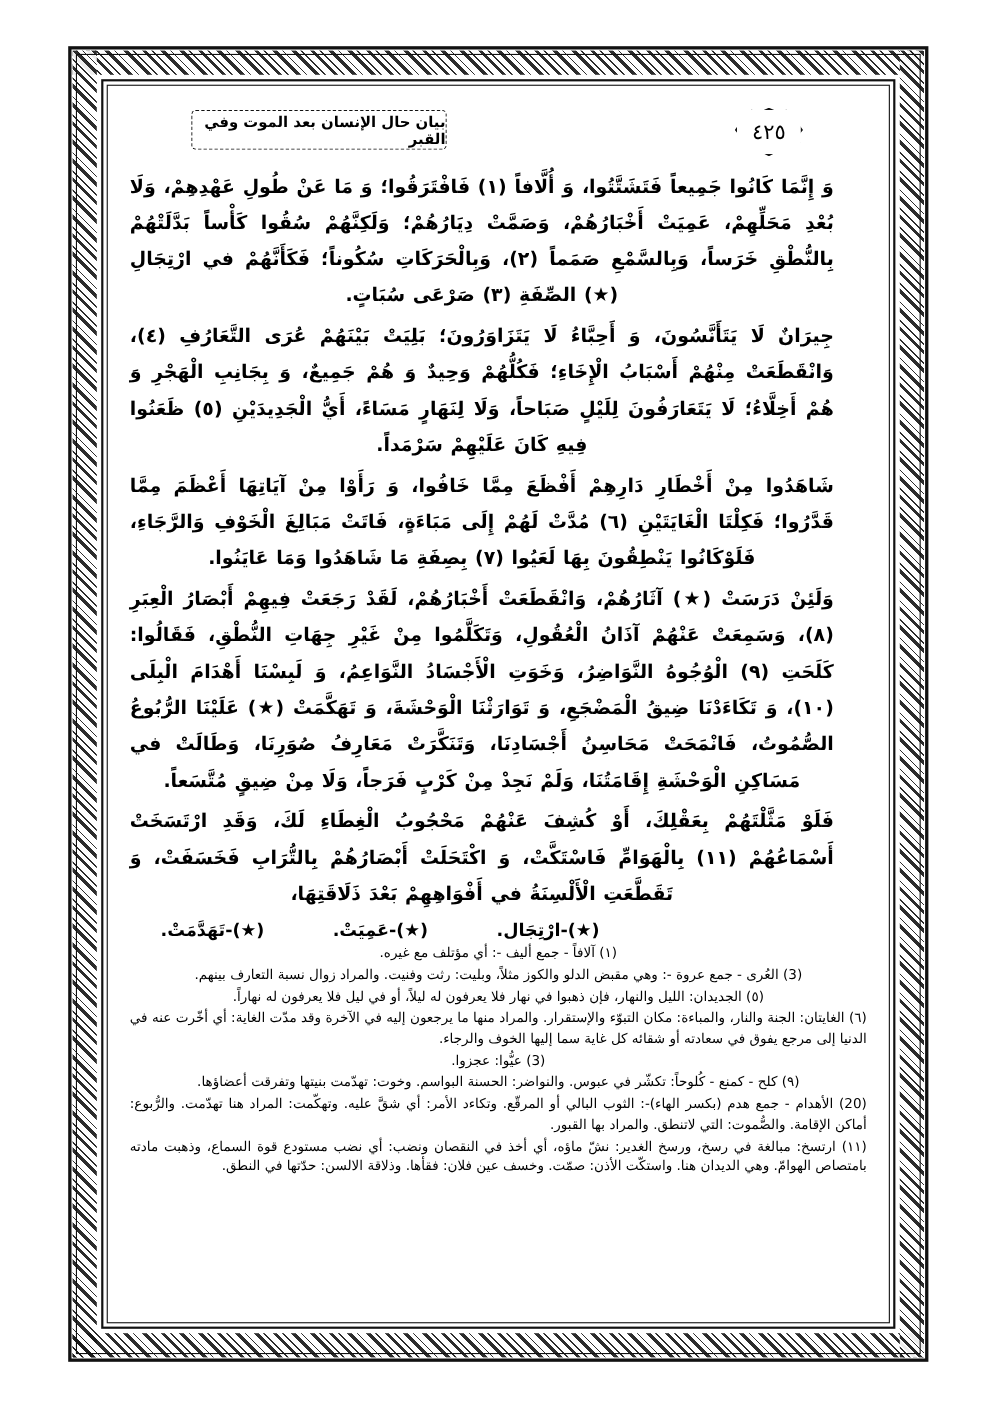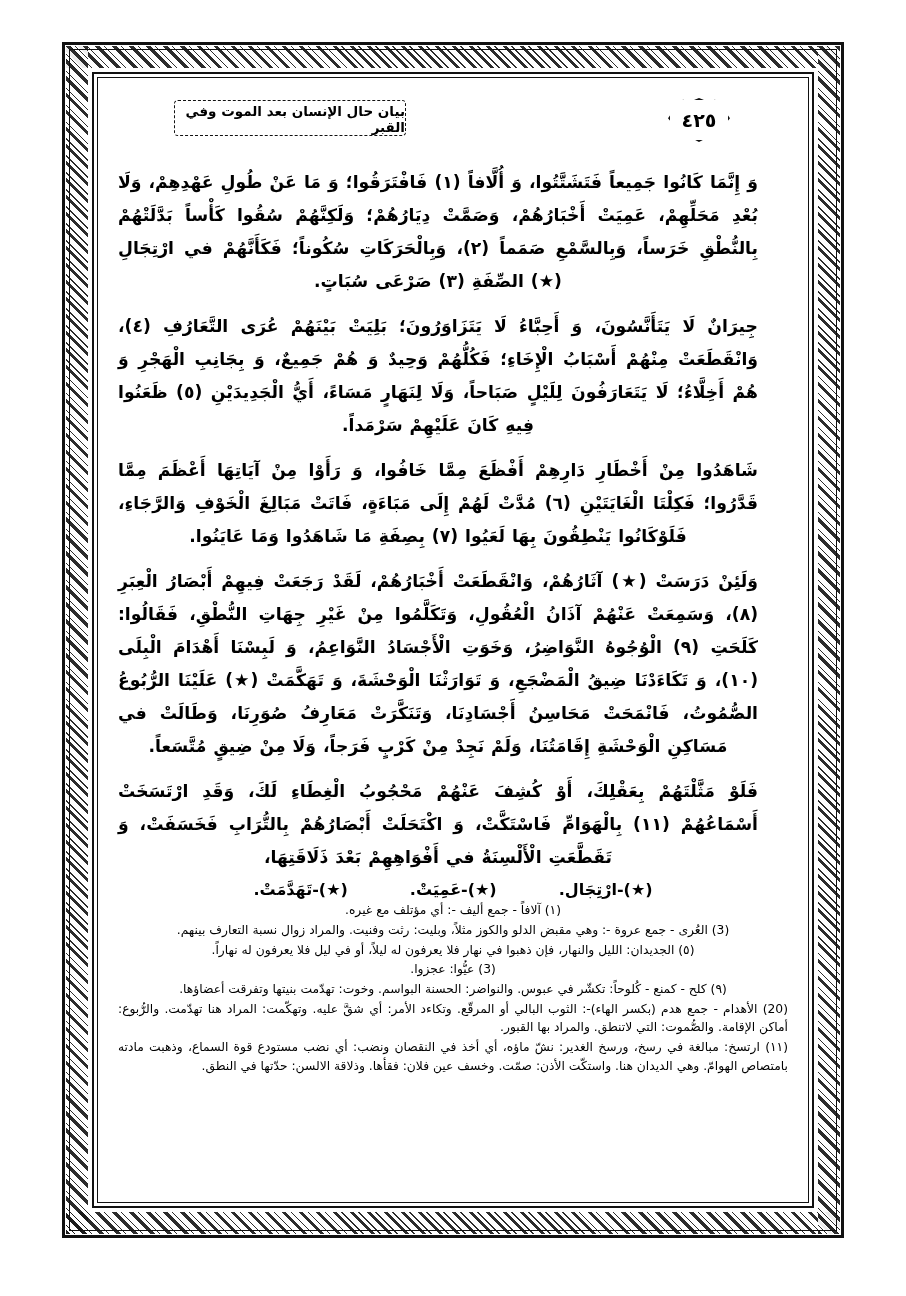--- a/index.html
+++ b/index.html
@@ -83,21 +83,21 @@
   .page-number-badge {
     position: absolute;
     right: 58px;
     top: 6px;
     width: 62px;
     height: 44px;
     display: flex;
     align-items: center;
     justify-content: center;
     font-size: 19px;
-    font-weight: bold;
+    font-weight: normal;
     letter-spacing: 1px;
     background:
       radial-gradient(circle at 50% 50%, #fff 68%, transparent 69%);
   }
   .page-number-badge::before {
     content: "";
     position: absolute;
     inset: 0;
     border: 2px solid #111;
     clip-path: polygon(
@@ -127,27 +127,27 @@
   .body-text {
     font-size: 17.2px;
     line-height: 1.92;
     font-weight: bold;
     text-align: justify;
     text-align-last: center;
     letter-spacing: 0px;
     word-spacing: 1px;
   }
   .body-text p {
-    margin: 12px 0 4px 0;
+    margin: 0 0 4px 0;
     text-indent: 0;
   }
   .para-indent { padding-right: 30px; }
 
   .marker-line {
-    text-align: center;
+    text-align: left;
     font-size: 16px;
     font-weight: bold;
     margin: 6px 0 2px 0;
     letter-spacing: 0.5px;
   }
   .marker-line span { display: inline-block; margin: 0 28px; }
   .footnotes {
     font-size: 12.3px;
     line-height: 1.52;
     font-weight: normal;
@@ -195,20 +195,21 @@
     <div class="marker-line">
       <span>(★)-ارْتِجَال.</span>
       <span>(★)-عَمِيَتْ.</span>
       <span>(★)-تَهَدَّمَتْ.</span>
     </div>
 
     <div class="footnotes">
       <p class="fn">(١) آلافاً - جمع أليف -: أي مؤتلف مع غيره.</p>
       <p class="fn">(3) العُرى - جمع عروة -: وهي مقبض الدلو والكوز مثلاً، وبليت: رثت وفنيت. والمراد زوال نسبة التعارف بينهم.</p>
       <p class="fn">(٥) الجديدان: الليل والنهار، فإن ذهبوا في نهار فلا يعرفون له ليلاً، أو في ليل فلا يعرفون له نهاراً.</p>
+      <p class="fn multiline">(٦) الغايتان: الجنة والنار، والمباءة: مكان التبوّء والإستقرار. والمراد منها ما يرجعون إليه في الآخرة وقد مدّت الغاية: أي أخّرت عنه في الدنيا إلى مرجع يفوق في سعادته أو شقائه كل غاية سما إليها الخوف والرجاء.</p>
       <p class="fn">(3) عيُّوا: عجزوا.</p>
       <p class="fn">(٩) كلح - كمنع - كُلوحاً: تكشّر في عبوس. والنواضر: الحسنة البواسم. وخوت: تهدّمت بنيتها وتفرقت أعضاؤها.</p>
       <p class="fn multiline">(20) الأهدام - جمع هدم (بكسر الهاء)-: الثوب البالي أو المرقّع. وتكاءد الأمر: أي شقَّ عليه. وتهكّمت: المراد هنا تهدّمت. والرُّبوع: أماكن الإقامة. والصُّموت: التي لاتنطق. والمراد بها القبور.</p>
       <p class="fn multiline">(١١) ارتسخ: مبالغة في رسخ، ورسخ الغدير: نشّ ماؤه، أي أخذ في النقصان ونضب: أي نضب مستودع قوة السماع، وذهبت مادته بامتصاص الهوامّ. وهي الديدان هنا. واستكّت الأذن: صمّت. وخسف عين فلان: فقأها. وذلاقة الالسن: حدّتها في النطق.</p>
     </div>
 
   </div>
 </div>
 
 </body></html>

